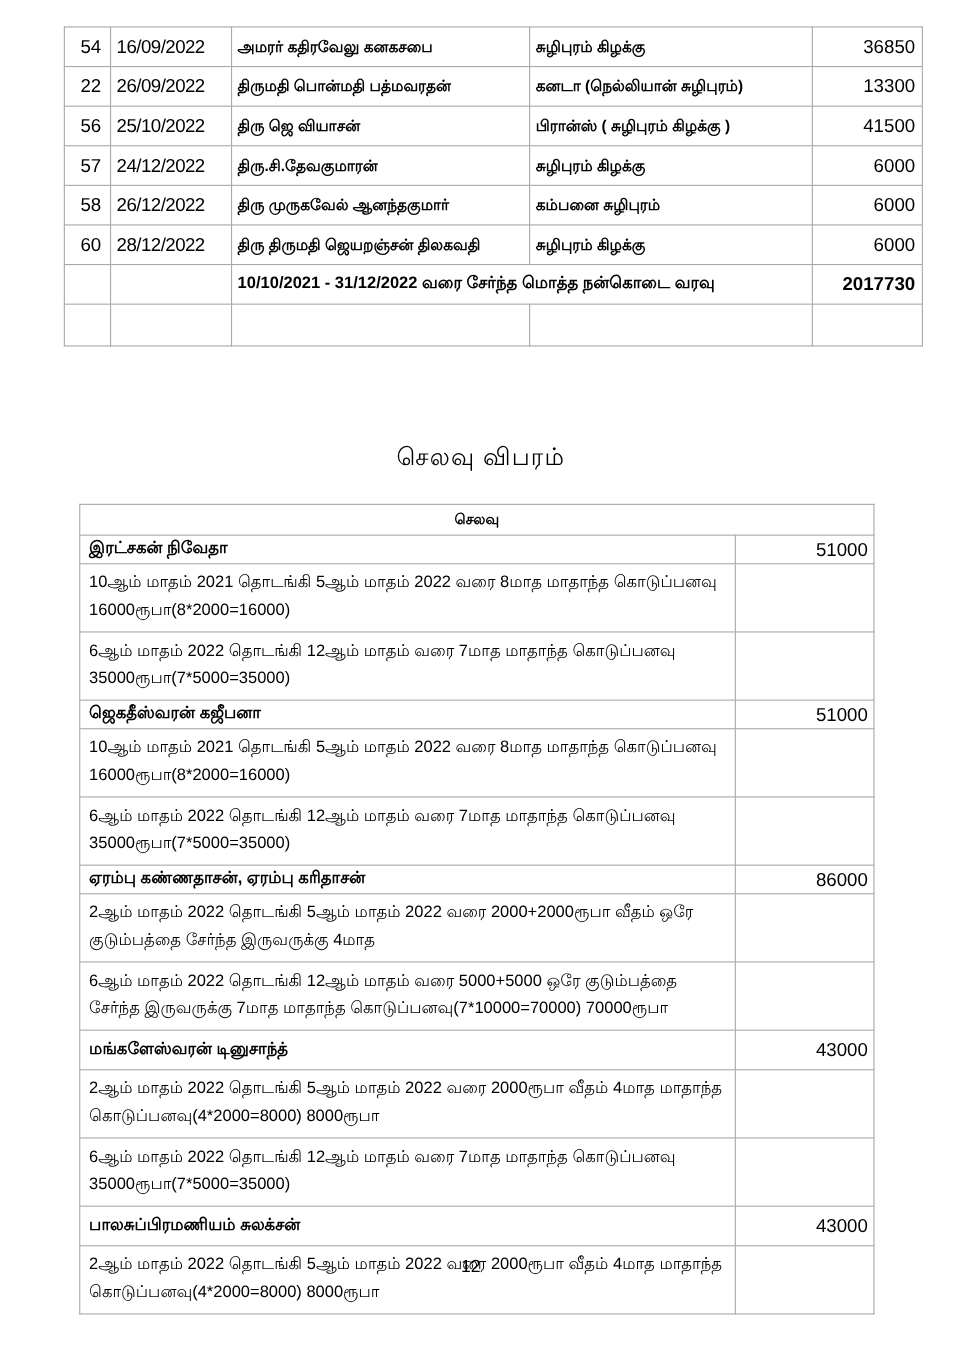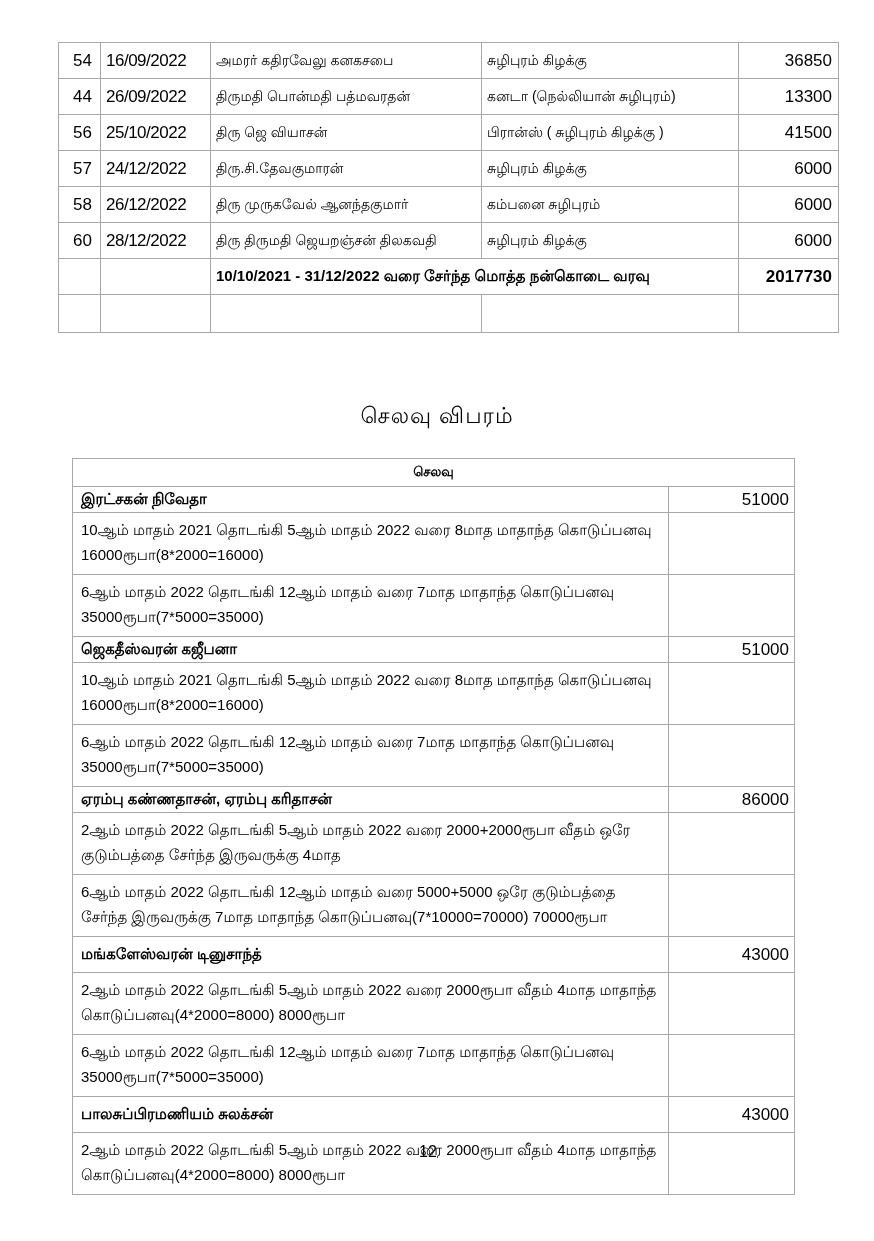--- a/index.html
+++ b/index.html
@@ -1,25 +1,25 @@
 <!DOCTYPE html>
 <html><head>
 <meta charset="utf-8">
 <style>
   html,body{margin:0;padding:0;background:#ffffff;}
   body{width:874px;height:1241px;font-family:"Liberation Sans",sans-serif;color:#000;}
   .page{position:relative;width:874px;height:1241px;background:#fff;overflow:hidden;}
 
   
   table{border-collapse:collapse;table-layout:fixed;}
-  .t1{position:absolute;left:58px;top:42px;width:780px;}
+  .t1{position:absolute;left:58px;top:24px;width:780px;}
   .t1 td{border:1px solid #a8a8a8;height:35px;padding:0 5px;white-space:nowrap;overflow:hidden;font-size:15px;vertical-align:middle;}
   .t1 .c-no{text-align:right;padding-right:8px;font-size:17px;}
   .t1 .c-date{font-size:17px;letter-spacing:-0.5px;}
-  .t1 .c-name,.t1 .c-place{font-weight:normal;font-size:14px;}
+  .t1 .c-name,.t1 .c-place{font-weight:bold;font-size:14px;}
   .t1 .c-amt{text-align:right;font-size:17px;padding-right:6px;}
   .t1 .total-label{font-weight:bold;font-size:15px;white-space:nowrap;}
   .t1 .total-amt{font-weight:bold;}
   .t1 .empty-row td{height:37px;}
 
   
   .heading{position:absolute;left:0;top:403px;width:874px;text-align:center;
            font-size:22px;font-weight:normal;letter-spacing:1px;}
 
   
@@ -50,21 +50,21 @@
     </colgroup>
     <tbody>
       <tr>
         <td class="c-no">54</td>
         <td class="c-date">16/09/2022</td>
         <td class="c-name">அமரர் கதிரவேலு கனகசபை</td>
         <td class="c-place">சுழிபுரம் கிழக்கு</td>
         <td class="c-amt">36850</td>
       </tr>
       <tr>
-        <td class="c-no">44</td>
+        <td class="c-no">22</td>
         <td class="c-date">26/09/2022</td>
         <td class="c-name">திருமதி பொன்மதி பத்மவரதன்</td>
         <td class="c-place">கனடா (நெல்லியான் சுழிபுரம்)</td>
         <td class="c-amt">13300</td>
       </tr>
       <tr>
         <td class="c-no">56</td>
         <td class="c-date">25/10/2022</td>
         <td class="c-name">திரு ஜெ வியாசன்</td>
         <td class="c-place">பிரான்ஸ் ( சுழிபுரம் கிழக்கு )</td>

